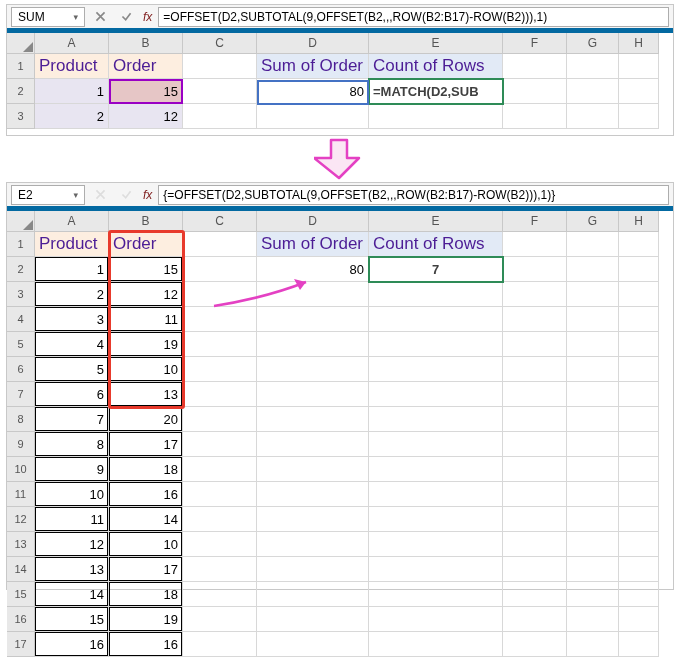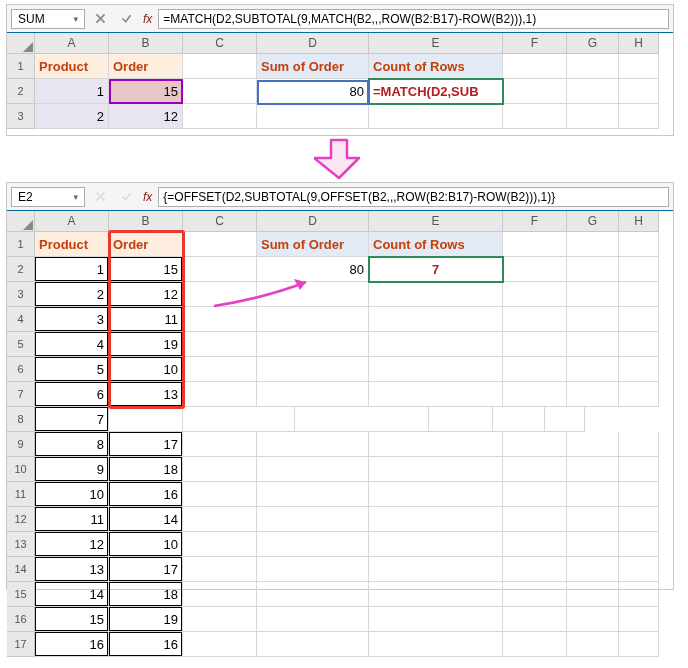--- a/index.html
+++ b/index.html
@@ -6,21 +6,21 @@
   body {
     margin: 0;
     font-family: "Segoe UI", Arial, sans-serif;
     font-size: 13px;
     background: #fff;
     width: 688px;
     height: 668px;
     position: relative;
   }
   .panel { position: absolute; background: #fff; border: 1px solid #c8c8c8; }
-  .fbar { display:flex; align-items:center; height:28px; background:#f5f5f5; border-bottom:1px solid #0369a1; padding:0 4px; gap:4px; }
+  .fbar { display:flex; align-items:center; height:28px; background:#f5f5f5; border-bottom:5px solid #0369a1; padding:0 4px; gap:4px; }
   .namebox { width:74px; height:20px; border:1px solid #adadad; background:#fff; display:flex; align-items:center; padding:0 6px; font-size:12px; }
   .namebox .dd { margin-left:auto; color:#666; font-size:9px; }
   .icobtn { width:22px; height:20px; display:inline-flex; align-items:center; justify-content:center; color:#777; border:1px solid transparent; }
   .icobtn svg { width:13px; height:13px; }
   .fxlabel { font-style:italic; color:#7f1d1d; font-size:12px; margin:0 2px; }
   .formula-input { flex:1; height:20px; border:1px solid #adadad; background:#fff; padding:0 4px; font-size:12px; white-space:nowrap; overflow:hidden; display:flex; align-items:center; }
   .grid { display:flex; }
   .rowhdrs { display:flex; flex-direction:column; }
   .rhcell { width:28px; height:25px; background:#e8e8e8; border-right:1px solid #c8c8c8; border-bottom:1px solid #c8c8c8; display:flex; align-items:center; justify-content:center; font-size:11px; color:#555; }
   .corner { width:28px; height:21px; background:#e8e8e8; border-right:1px solid #c8c8c8; border-bottom:1px solid #c8c8c8; position:relative; }
@@ -32,31 +32,31 @@
   .cell { height:25px; border-right:1px solid #d8d8d8; border-bottom:1px solid #d8d8d8; padding:0 4px; display:flex; align-items:center; overflow:hidden; }
   .cell.r { justify-content:flex-end; }
   .cw-A { width:74px; }
   .cw-B { width:74px; }
   .cw-C { width:74px; }
   .cw-D { width:112px; }
   .cw-E { width:134px; }
   .cw-F { width:64px; }
   .cw-G { width:52px; }
   .cw-H { width:40px; }
-  .hdr-purple { color:#c2410c; font-weight:bold; font-size:13px; }
+  .hdr-purple { color:#4c1d95; font-weight:normal; font-size:17px; }
   .fill-cream { background:#fdeee0; }
   .fill-red { background:#e6c6c6; }
   .fill-lav { background:#e8e5f1; }
   .fill-blue { background:#e2eaf6;text-align:right; }
   .overlay-box { position:absolute; pointer-events:none; }
   .overlay-green { border:2px solid #2e8b57; }
   .overlay-blue { border:2px solid #4472c4; }
   .overlay-red3 { border:3px solid #e83a2c; border-radius:3px; }
   .overlay-purple { border:2px solid #9a00c4; }
-  .redbold { color:#b91c1c; font-weight:bold; }
+  .redbold { color:#404040; font-weight:bold; }
   .arrow-down { position:absolute; }
   .mag-arrow { position:absolute; }
   .thin-black { box-shadow: inset 0 0 0 1px #000; }
 </style>
 </head>
 <body>
 
 <div class="panel" style="left:6px; top:4px; width:668px; height:132px;">
   <div class="fbar">
     <div class="namebox">
@@ -68,21 +68,21 @@
           <path d="M3 3 L13 13 M13 3 L3 13" stroke="#888" stroke-width="2"></path>
         </svg>
     </span>
     <span class="icobtn">
       <svg viewBox="0 0 16 16">
           <path d="M3 8 L7 12 L13 4" stroke="#888" stroke-width="2" fill="none"></path>
         </svg>
     </span>
     <span class="fxlabel">fx</span>
     <div class="formula-input">
-      <span>=MATCH(D2,SUBTOTAL(9,MATCH(B2,,,ROW(B2:B17)-ROW(B2))),1)</span>
+      <span>=OFFSET(D2,SUBTOTAL(9,OFFSET(B2,,,ROW(B2:B17)-ROW(B2))),1)</span>
     </div>
   </div>
   <div class="grid">
     <div class="rowhdrs">
       <div class="corner"></div>
       <div class="rhcell">
           <span>1</span>
         </div>
       <div class="rhcell">
           <span>2</span>
@@ -355,20 +355,23 @@
             <div class="cell cw-D"></div>
             <div class="cell cw-E"></div>
             <div class="cell cw-F"></div>
             <div class="cell cw-G"></div>
             <div class="cell cw-H"></div>
           </div>
           <div class="row">
             <div class="cell cw-A r thin-black">
               <span>7</span>
             </div>
+            <div class="cell cw-B r thin-black">
+              <span>20</span>
+            </div>
             <div class="cell cw-C"></div>
             <div class="cell cw-D"></div>
             <div class="cell cw-E"></div>
             <div class="cell cw-F"></div>
             <div class="cell cw-G"></div>
             <div class="cell cw-H"></div>
           </div>
           <div class="row">
             <div class="cell cw-A r thin-black">
               <span>8</span>

